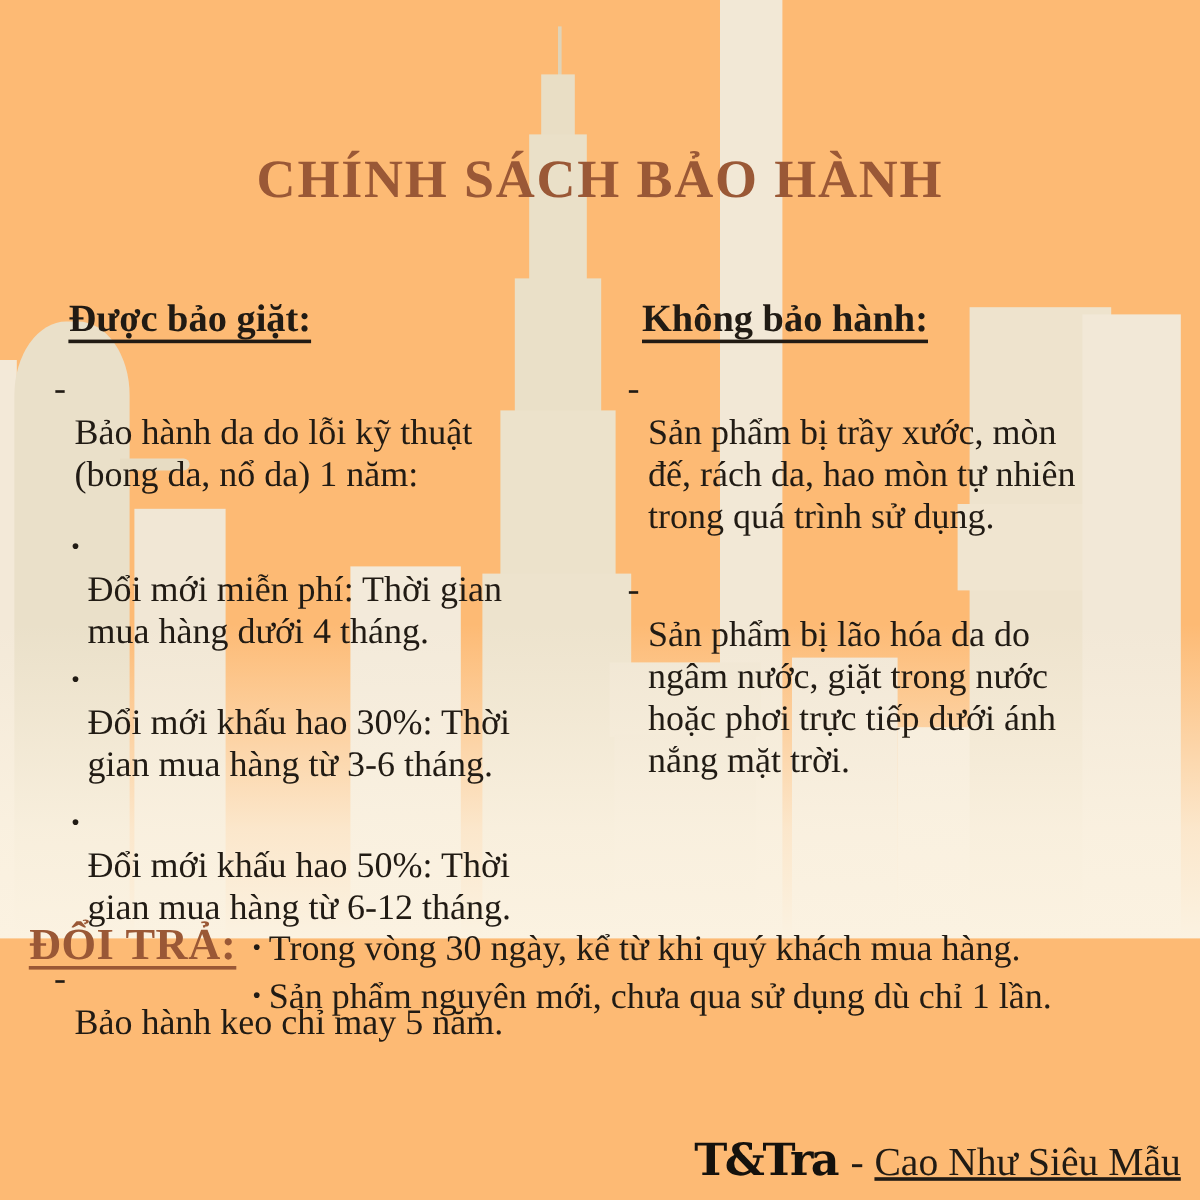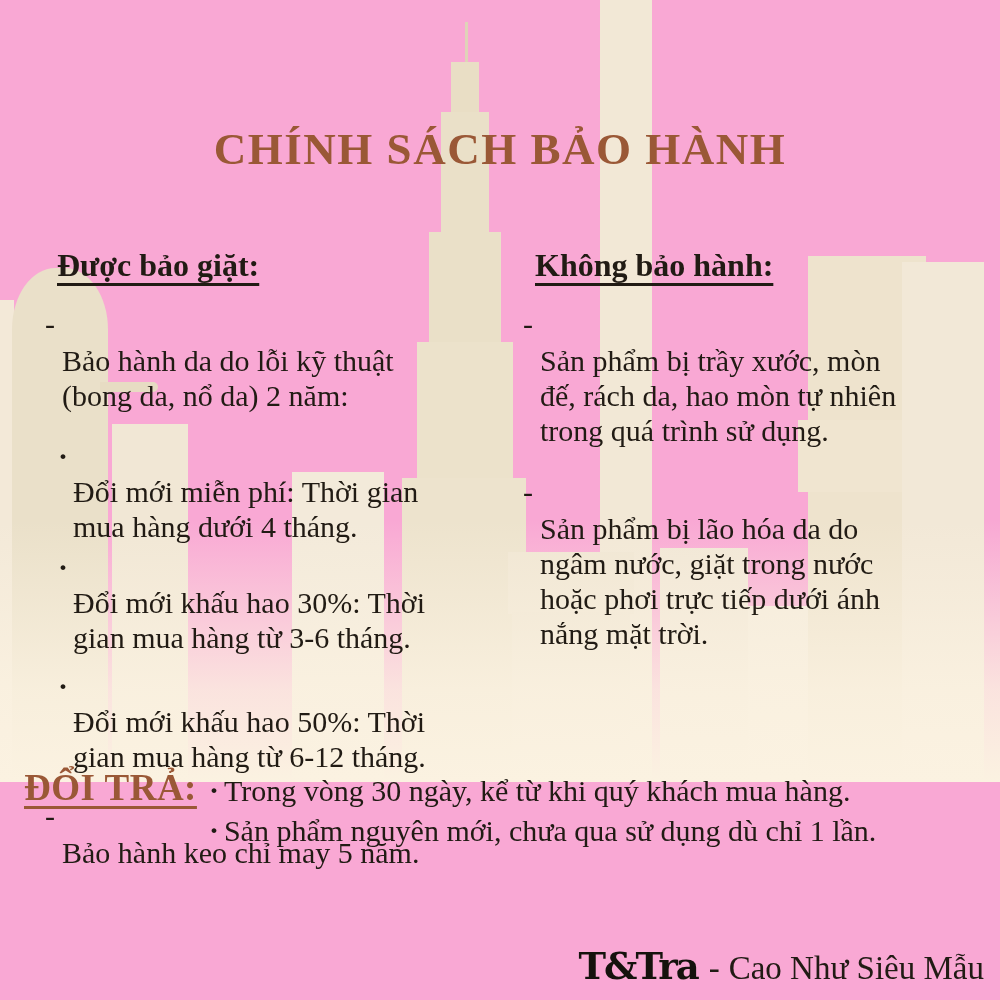--- a/index.html
+++ b/index.html
@@ -1,21 +1,21 @@
 <!DOCTYPE html>
 <html><head>
 <meta charset="utf-8">
 <style>
   * { margin:0; padding:0; box-sizing:border-box; }
   html,body { width:1000px; height:1000px; }
   body { font-family:"Liberation Serif", serif; background:#FBF2E1; }
 
   .canvas {
     position:relative; width:1000px; height:1000px;
-    background:#f9a8d4; overflow:hidden;
+    background:#fdba74; overflow:hidden;
   }
 
   
   .skyline { position:absolute; inset:0; z-index:0; }
   .bld { position:absolute; }
   .win-h { background-image:repeating-linear-gradient(to bottom, rgba(160,140,100,0.10) 0 2px, transparent 2px 7px); }
   .win-v { background-image:repeating-linear-gradient(to right, rgba(160,140,100,0.08) 0 2px, transparent 2px 6px); }
   .tier-lines { background-image:repeating-linear-gradient(to bottom, rgba(150,130,95,0.22) 0 2px, transparent 2px 9px); }
   .fade {
     position:absolute; left:0; top:520px; width:1000px; height:262px; z-index:1;
@@ -67,21 +67,21 @@
   .returns-item { position:relative; padding-left:15px; }
   .returns-item .marker { position:absolute; left:0; top:-1px; font-weight:bold; }
 
   
   .footer { right:16px; bottom:12px; display:flex; align-items:baseline; }
   .brand {
     font-family:"DejaVu Serif", serif; font-weight:bold;
     font-size:37px; letter-spacing:-2px; color:#15120D;
   }
   .brand-sep { font-size:33px; margin:0 9px 0 11px; }
-  .brand-tagline { font-size:33px; }
+  .brand-tagline { font-size:33px;text-decoration:underline; }
 </style>
 </head>
 <body>
 
 <div class="canvas">
 
   <div class="skyline">
     <div class="bld win-v" style="left:0;top:300px;width:14px;height:480px;background:#F3E9D8;"></div>
     <div class="bld win-h" style="left:12px;top:268px;width:96px;height:512px;background:#EAE0C9;border-radius:45% 45% 0 0 / 12% 12% 0 0;"></div>
     <div class="bld" style="left:100px;top:382px;width:58px;height:10px;background:#E7DCC3;border-radius:0 6px 6px 0;"></div>
@@ -107,21 +107,21 @@
     <div class="fade"></div>
   </div>
 
   <div class="layer title">CHÍNH SÁCH BẢO HÀNH</div>
 
   <div class="layer col col-left">
     <span class="col-heading">Được bảo giặt:</span>
 
     <div class="item item-first">
       <span class="marker">-</span><span>Bảo hành da do lỗi kỹ thuật
-(bong da, nổ da) 2 năm:</span>
+(bong da, nổ da) 1 năm:</span>
     </div>
 
     <div class="sublist">
       <div class="sub sub-1">
         <span class="marker">·</span><span>Đổi mới miễn phí: Thời gian
 mua hàng dưới 4 tháng.</span>
       </div>
       <div class="sub sub-2">
         <span class="marker">·</span><span>Đổi mới khấu hao 30%: Thời
 gian mua hàng từ 3-6 tháng.</span>

